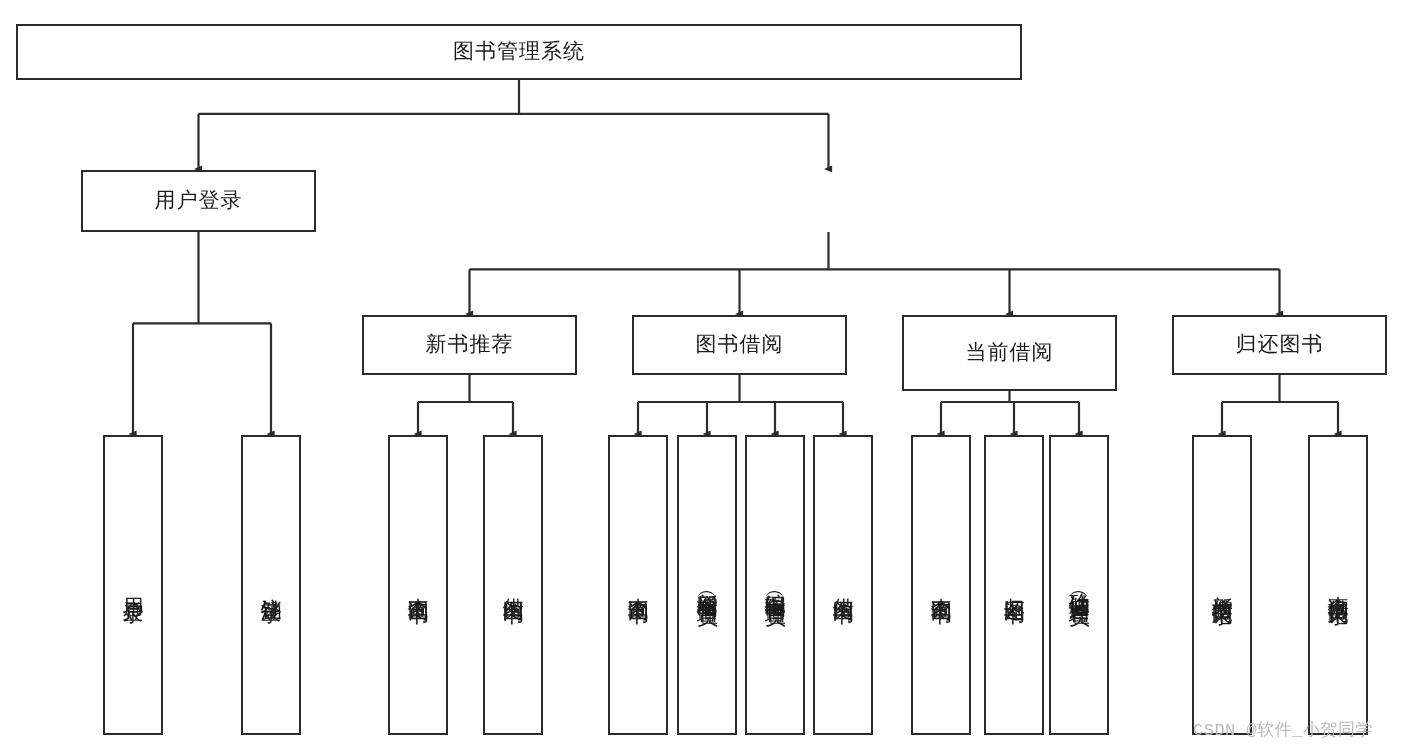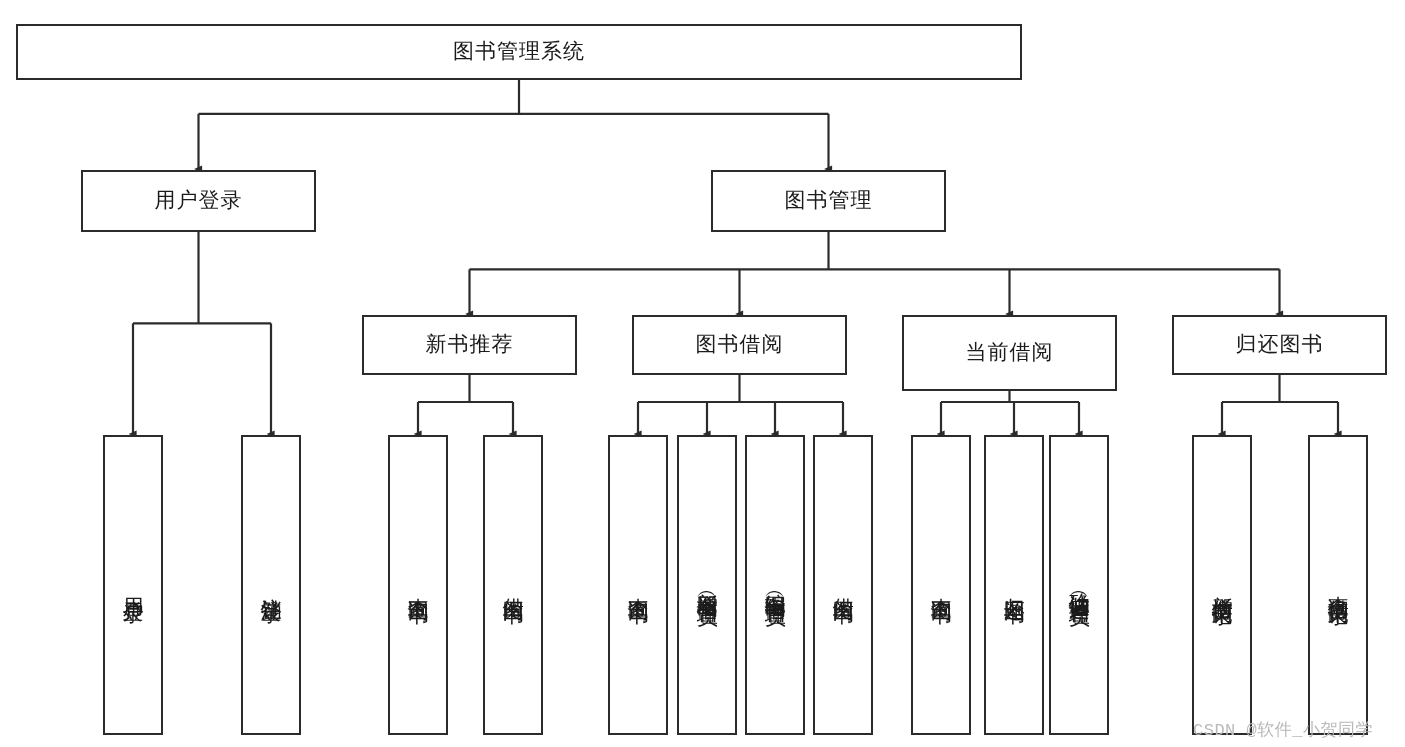--- a/index.html
+++ b/index.html
@@ -115,21 +115,20 @@
         <line x1="1222" y1="402" x2="1338" y2="402"></line>
         <line x1="1222" y1="402" x2="1222" y2="434" marker-end="url(#arrowhead)"></line>
         <line x1="1338" y1="402" x2="1338" y2="434" marker-end="url(#arrowhead)"></line>
       </g>
   </svg>
 
   <div class="node horizontal node-root" style="left:16px;top:12px;width:1006px;height:56px;margin-top:12px;">图书管理系统</div>
 
   <div class="node horizontal" style="left:81px;top:170px;width:235px;height:62px;">用户登录</div>
 
-  <div class="node horizontal" style="left:711px;top:170px;width:235px;height:62px;">图书管理</div>
 
   <div class="node horizontal" style="left:362px;top:315px;width:215px;height:60px;">新书推荐</div>
 
   <div class="node horizontal" style="left:632px;top:315px;width:215px;height:60px;">图书借阅</div>
 
   <div class="node horizontal" style="left:902px;top:315px;width:215px;height:76px;">当前借阅</div>
 
   <div class="node horizontal" style="left:1172px;top:315px;width:215px;height:60px;">归还图书</div>
 
   <div class="node vertical" style="left:103px;top:435px;width:60px;height:300px;">

